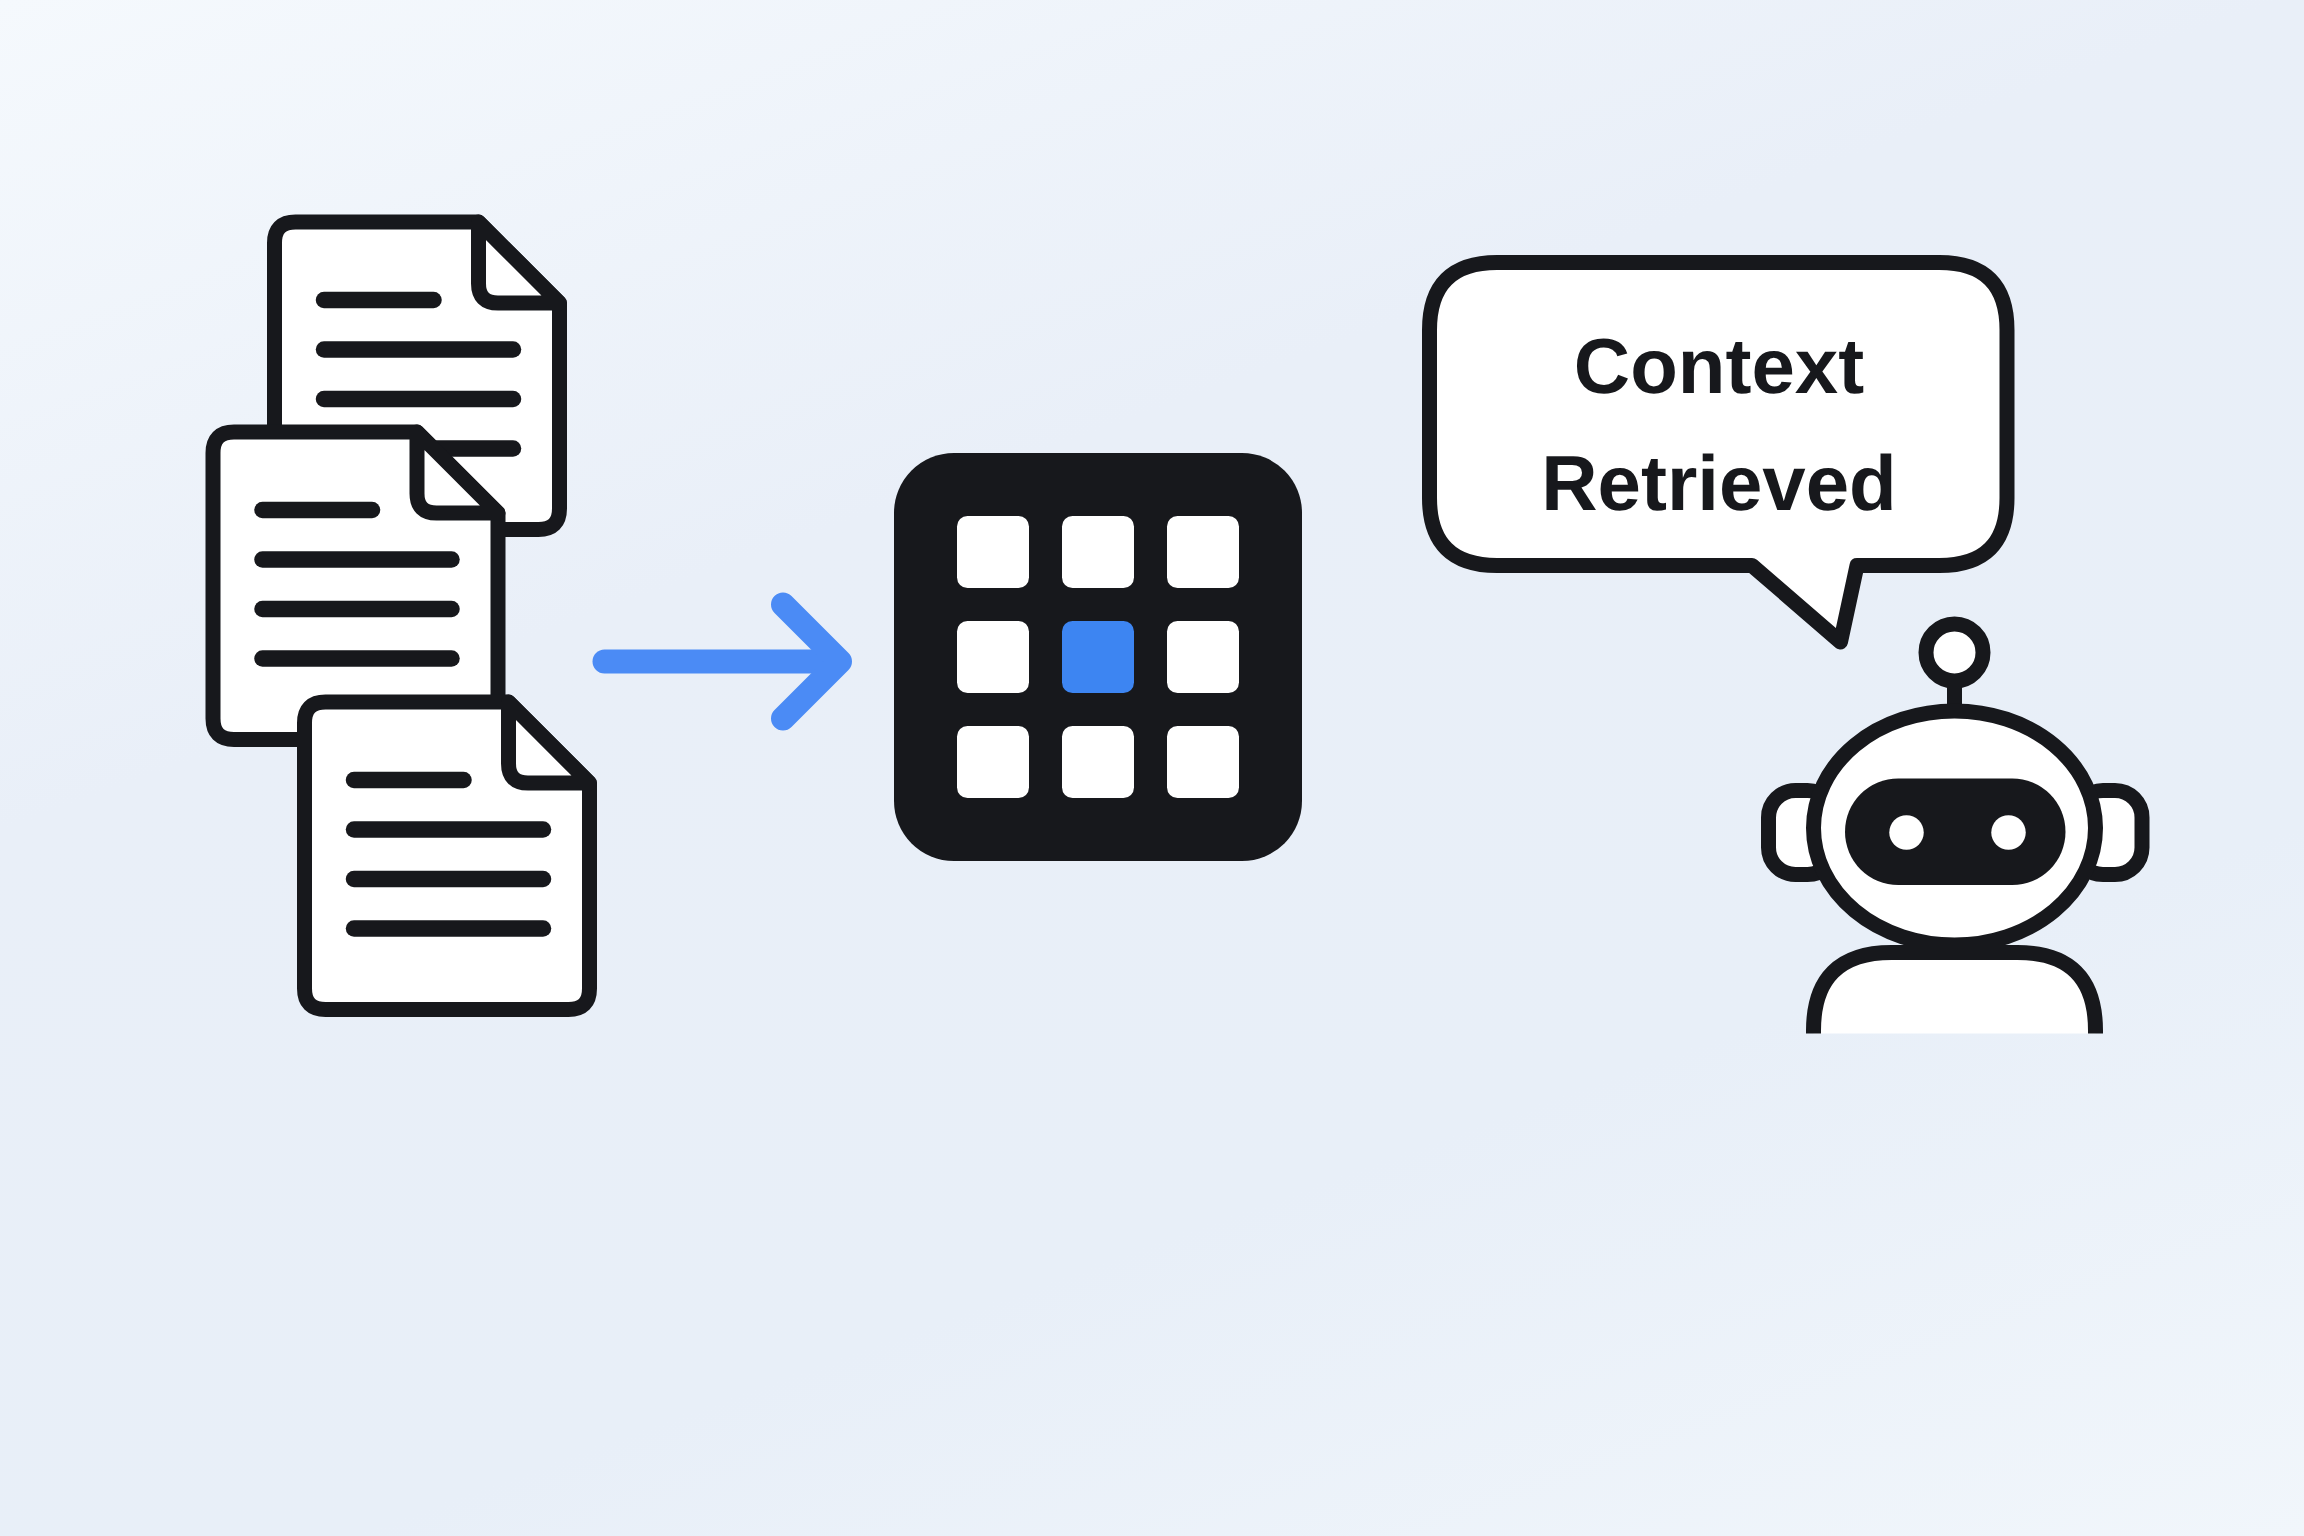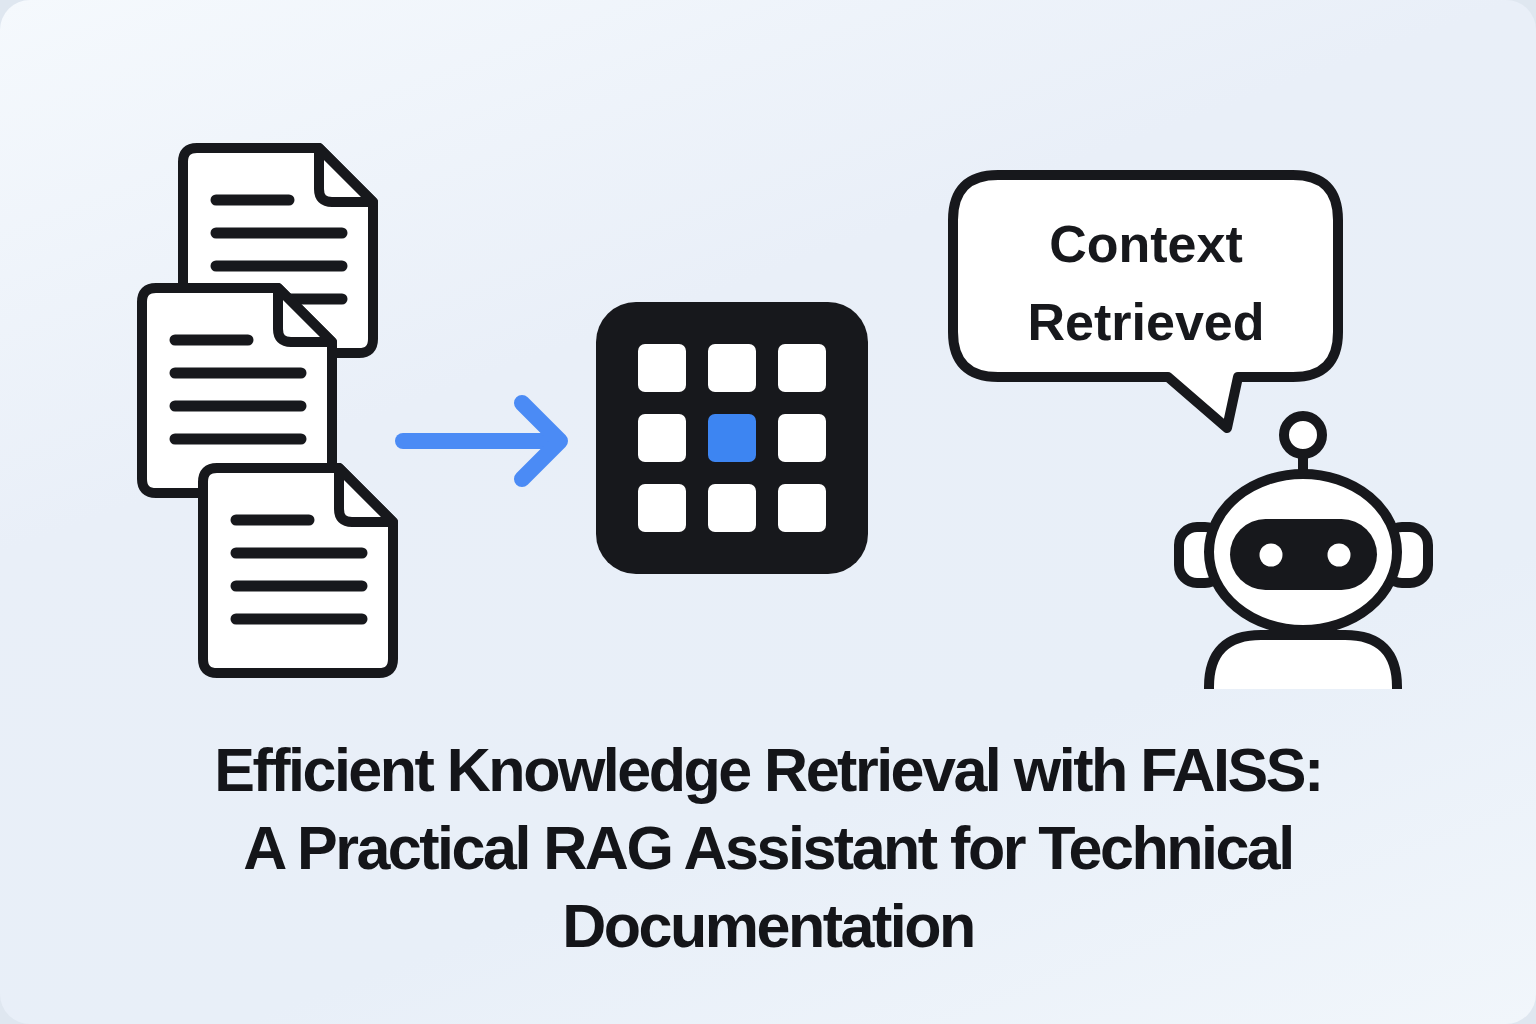--- a/index.html
+++ b/index.html
@@ -2,21 +2,20 @@
 <html><head>
 <meta charset="utf-8">
 <style>
   html,body{margin:0;padding:0;background:#dfe7f0;}
   .stage{
     position:relative;
     width:1536px;height:1024px;
     overflow:hidden;
     background:linear-gradient(160deg,#f5f9fd 0%,#e9eff8 35%,#e8eff8 70%,#f1f6fb 100%);
     font-family:"Liberation Sans",sans-serif;
-    border-radius:30px;
   }
   .illustration{position:absolute;left:0;top:0;width:1536px;height:1024px;display:block;}
   .page-title{
     position:absolute;top:731px;left:0;width:100%;
     margin:0;
     text-align:center;
     font-weight:bold;
     font-size:61px;
     line-height:78px;
     letter-spacing:-2.5px;
@@ -107,17 +106,14 @@
       <rect x="1384" y="527" width="44" height="56" rx="18" fill="#ffffff" stroke="#17181c" stroke-width="10"></rect>
       <ellipse cx="1303" cy="552" rx="94" ry="78" fill="#ffffff" stroke="#17181c" stroke-width="10"></ellipse>
       <rect x="1230" y="519" width="147" height="71" rx="35.5" fill="#17181c"></rect>
       <circle cx="1271" cy="555" r="11.5" fill="#ffffff"></circle>
       <circle cx="1339" cy="555" r="11.5" fill="#ffffff"></circle>
       <path d="M 1209 689 V 687 Q 1209 635 1261 635 H 1345 Q 1397 635 1397 687 V 689" fill="#ffffff" stroke="#17181c" stroke-width="10"></path>
     </g>
 
   </svg>
 
-  <h1 class="page-title">Efficient Knowledge Retrieval with FAISS:
-A Practical RAG Assistant for Technical
-Documentation</h1>
 
 </div>
 
 </body></html>

